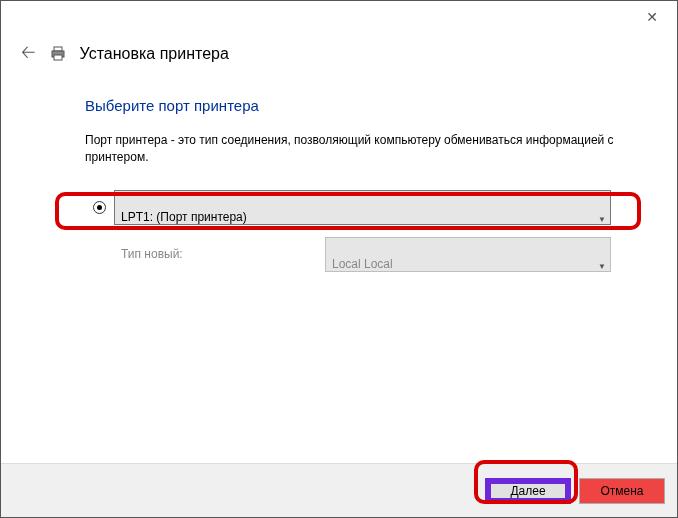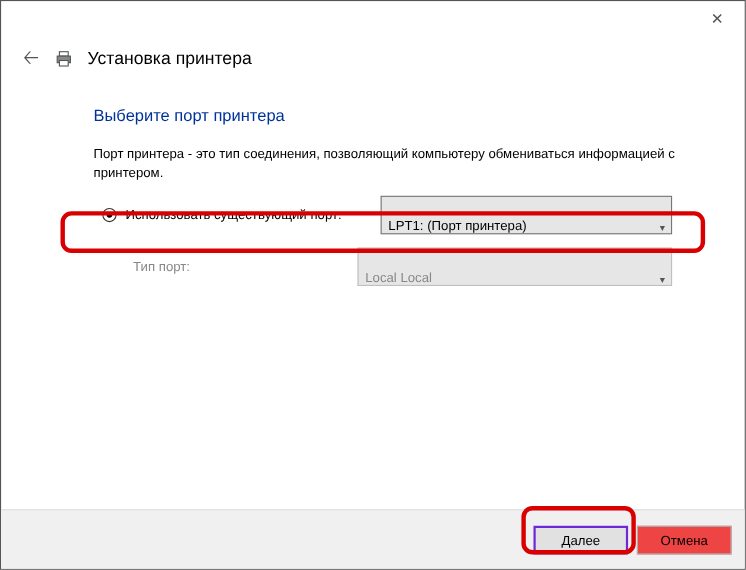--- a/index.html
+++ b/index.html
@@ -65,21 +65,21 @@
   }
   .page-heading {
     color: #003399;
     font-size: 15px;
     margin-bottom: 18px;
   }
   .desc {
     font-size: 12px;
     color: #000;
     line-height: 1.4;
-    margin-bottom: 6px;
+    margin-bottom: 18px;
   }
   .option-row {
     display: flex;
     align-items: center;
     padding: 6px 8px;
     gap: 8px;
     position: relative;
   }
   .radio {
     width: 13px;
@@ -166,21 +166,21 @@
     padding: 0 14px;
     background: #ef4444;
     border: 1px solid #adadad;
     font-size: 12px;
     display: inline-flex;
     align-items: center;
     justify-content: center;
     cursor: default;
   }
   .btn.primary {
-    border: 2px solid #6d28d9;
+    border: 6px solid #6d28d9;
     background: #e1e1e1;
     margin-left: 15px;
   }
 </style>
 </head>
 <body>
 
 <div class="window">
 
   <div class="titlebar">
@@ -203,30 +203,29 @@
     </div>
     <div class="header-title">Установка принтера</div>
   </div>
 
   <div class="content">
     <div class="page-heading">Выберите порт принтера</div>
     <div class="desc">Порт принтера - это тип соединения, позволяющий компьютеру обмениваться информацией с принтером.</div>
 
     <div class="option-row">
       <span class="radio checked"></span>
-      <span class="radio-label">Использовать существующий порт:</span>
       <div class="select">
         <span>LPT1: (Порт принтера)</span>
         <span class="select-caret">▼</span>
       </div>
     </div>
 
 
     <div class="option-row sub-row">
-      <span class="sub-label">Тип порт:</span>
+      <span class="sub-label">Тип новый:</span>
       <div class="select disabled">
         <span>Local Local</span>
         <span class="select-caret">▼</span>
       </div>
     </div>
 
   </div>
 
   <div class="footer">
     <div class="btn primary">

